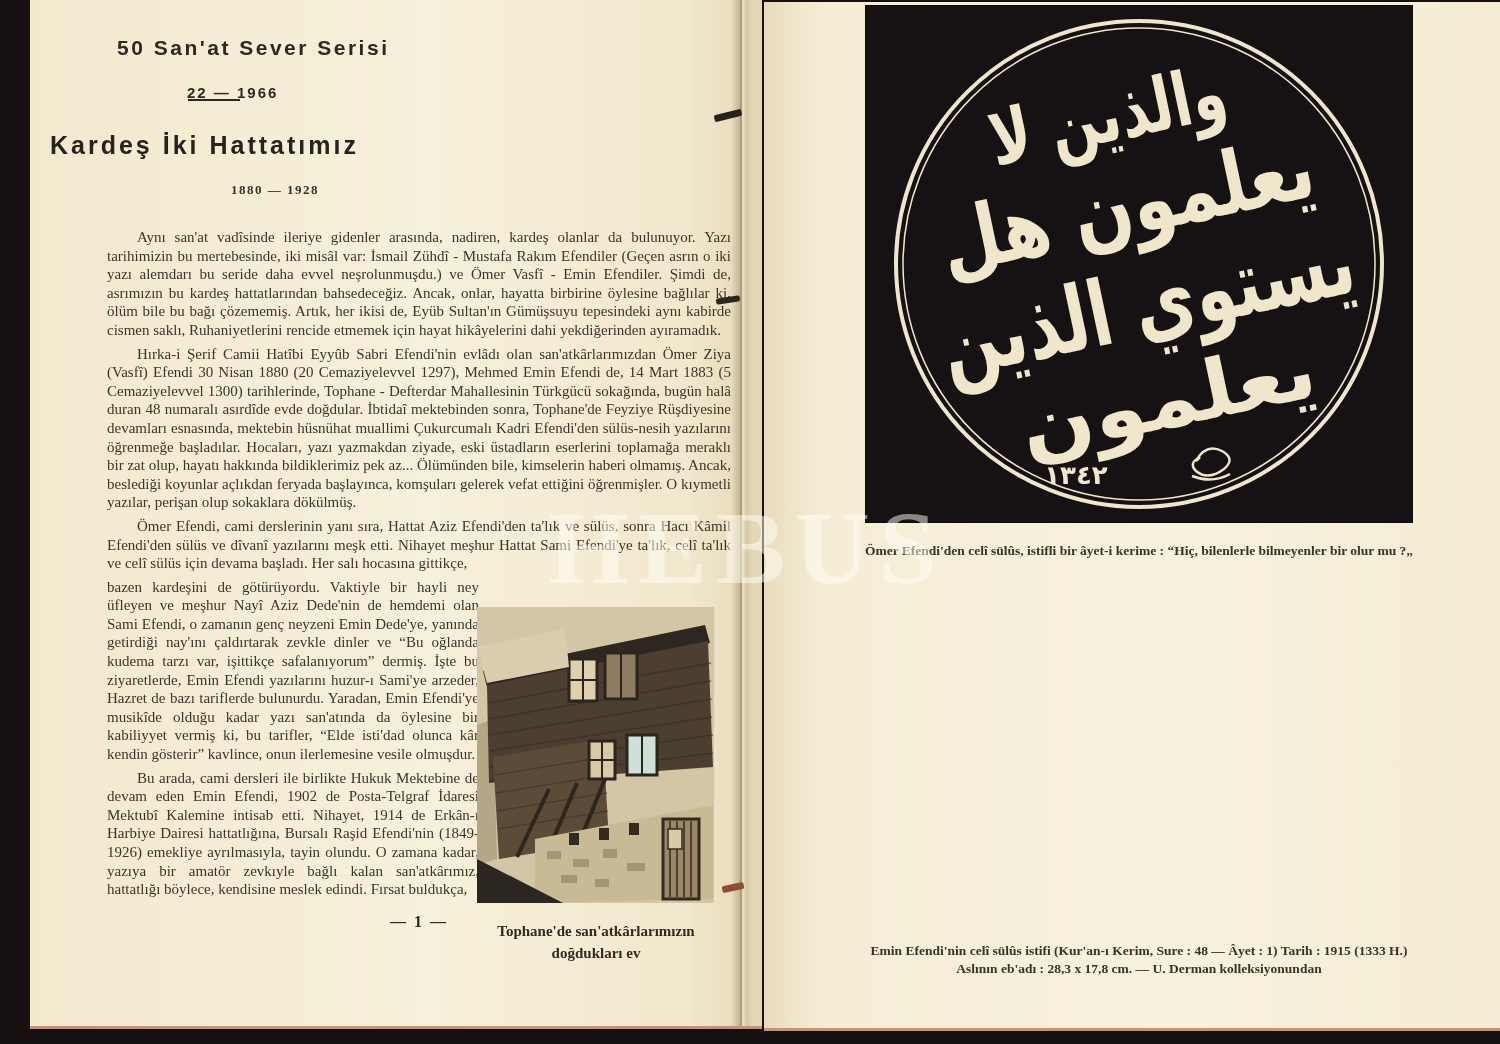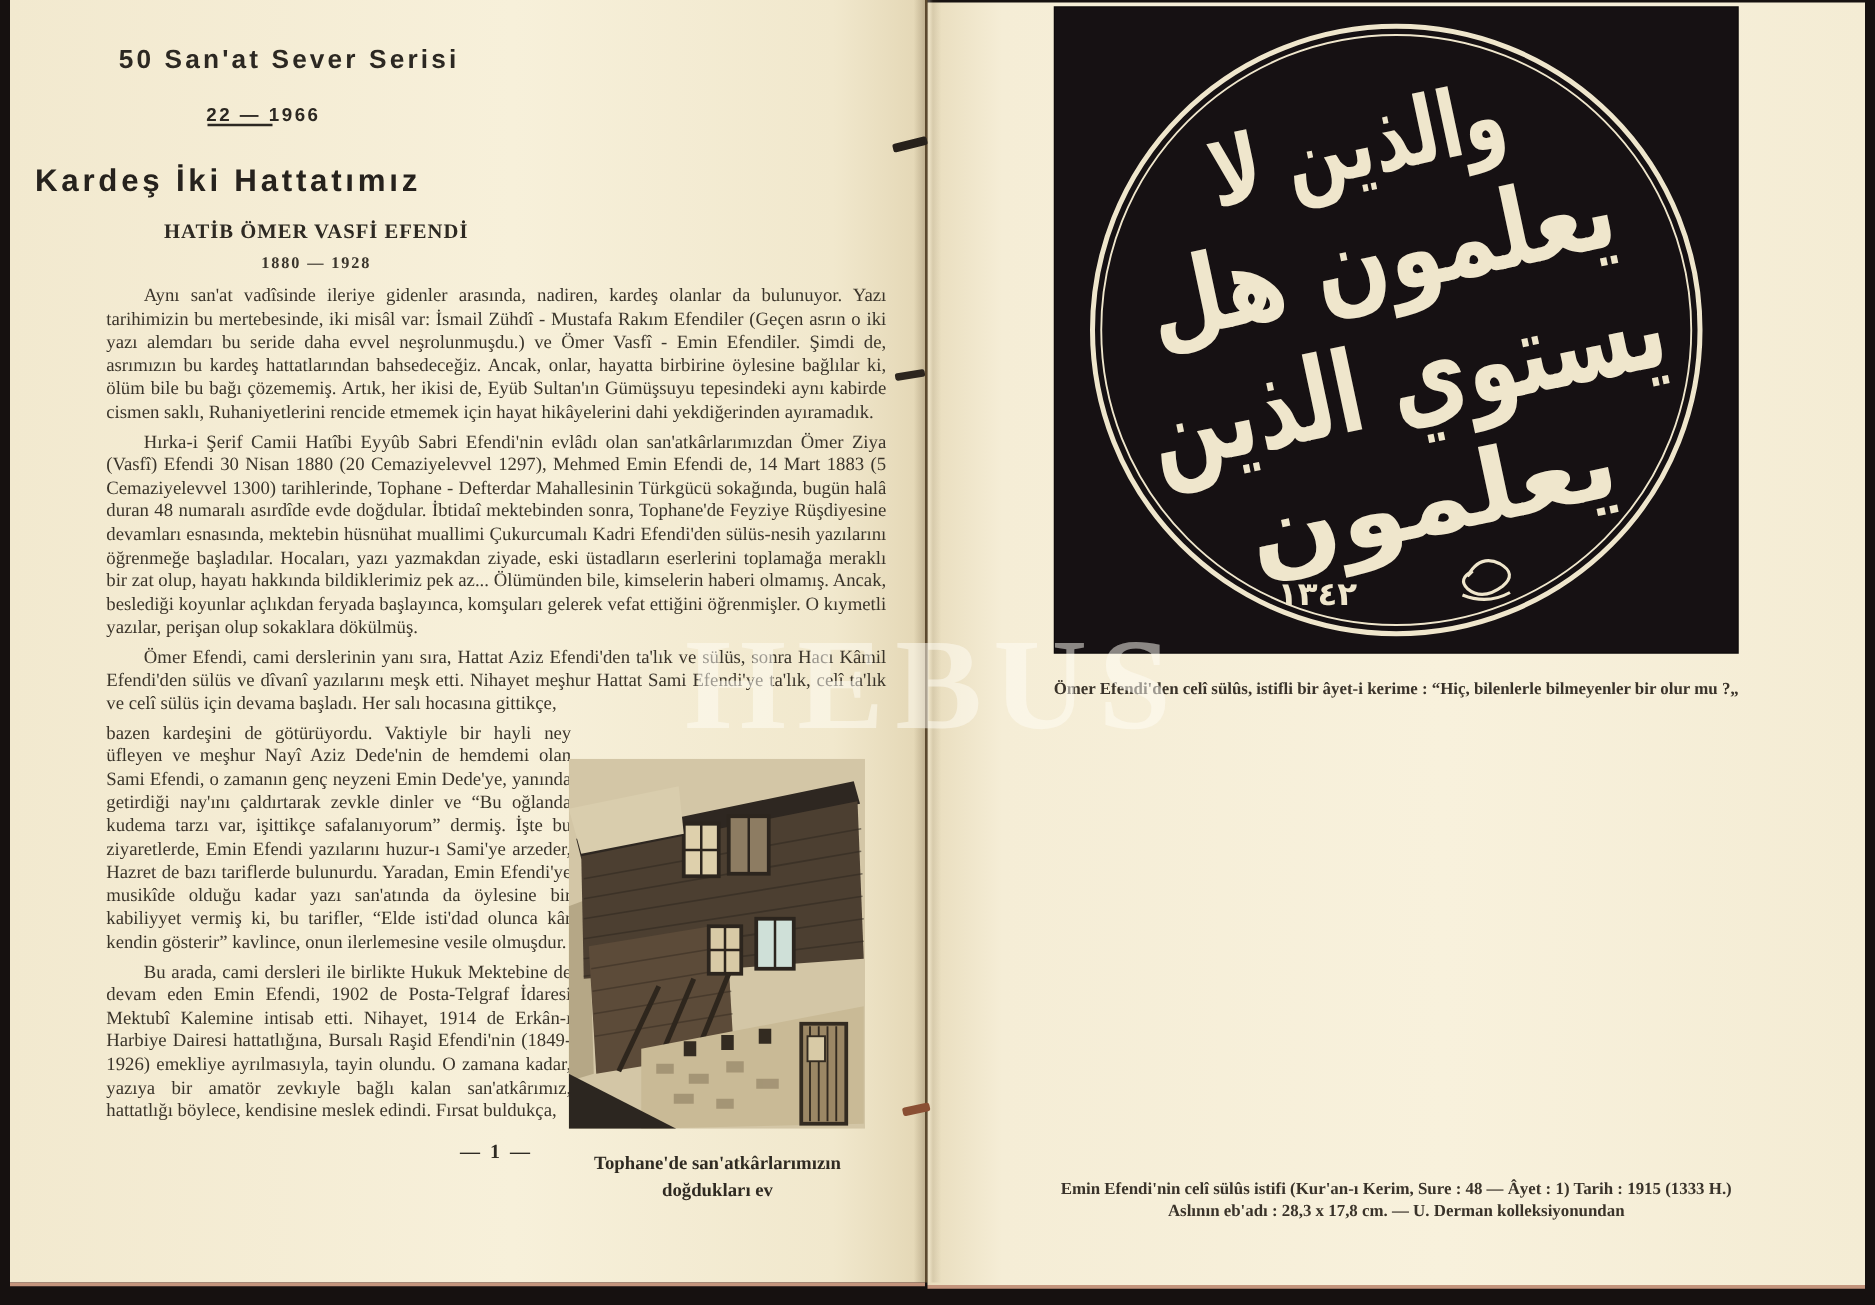--- a/index.html
+++ b/index.html
@@ -1,21 +1,21 @@
 <!DOCTYPE html>
 <html><head>
 <meta charset="utf-8">
 <style>
   html,body{margin:0;padding:0;background:#0e0b0a;}
   #scan{position:relative;width:1500px;height:1044px;background:#161110;overflow:hidden;
         font-family:"Liberation Serif", serif;}
   
   .page{position:absolute;top:0;height:1026px;
         background:linear-gradient(90deg,#efe6c9 0%,#f6eed6 6%,#f7f0da 50%,#f3ebd2 94%,#eadfc0 100%);
-        border-bottom:3px solid #c3947c;}
+        border-bottom:3px solid #c3947c;margin-left:22px;}
   #page-left{left:8px;width:732px;
         background:linear-gradient(90deg,#f2e9cf 0%,#f7f0da 55%,#f1e8cd 90%,#e3d6b4 100%);}
   #page-right{left:742px;width:750px;top:2px;
         background:linear-gradient(90deg,#e8dcbc 0%,#f5edd6 8%,#f8f1dc 55%,#f4ecd4 100%);}
   
   #gutter{position:absolute;left:731px;top:0;width:22px;height:1026px;
         background:linear-gradient(90deg,rgba(90,70,40,0) 0%,rgba(90,70,40,.28) 45%,rgba(255,250,230,.25) 55%,rgba(90,70,40,.12) 70%,rgba(90,70,40,0) 100%);}
   .fold-line{position:absolute;left:9px;top:0;width:1.5px;height:100%;background:rgba(150,120,70,.45);}
   .stitch{position:absolute;border-radius:2px;}
   #stitch-1{left:714px;top:112px;width:28px;height:7px;background:#27211b;transform:rotate(-14deg);}
@@ -64,21 +64,20 @@
 <div id="scan">
 
   <div class="page" id="page-left">
     <div id="series-title">50 San'at Sever Serisi</div>
     <div id="series-issue">22 — 1966</div>
     <div id="series-rule"></div>
 
     <div id="article-title">Kardeş İki Hattatımız</div>
 
     <div class="subject" id="subject-1">
-      <div class="name">HATİB ÖMER VASFİ EFENDİ</div>
       <div class="dates">1880 — 1928</div>
     </div>
 
     <div id="body-text">
       <p>Aynı san'at vadîsinde ileriye gidenler arasında, nadiren, kardeş olanlar da bulunuyor. Yazı tarihimizin bu mertebesinde, iki misâl var: İsmail Zühdî - Mustafa Rakım Efendiler (Geçen asrın o iki yazı alemdarı bu seride daha evvel neşrolunmuşdu.) ve Ömer Vasfî - Emin Efendiler. Şimdi de, asrımızın bu kardeş hattatlarından bahsedeceğiz. Ancak, onlar, hayatta birbirine öylesine bağlılar ki, ölüm bile bu bağı çözememiş. Artık, her ikisi de, Eyüb Sultan'ın Gümüşsuyu tepesindeki aynı kabirde cismen saklı, Ruhaniyetlerini rencide etmemek için hayat hikâyelerini dahi yekdiğerinden ayıramadık.</p>
       <p>Hırka-i Şerif Camii Hatîbi Eyyûb Sabri Efendi'nin evlâdı olan san'atkârlarımızdan Ömer Ziya (Vasfî) Efendi 30 Nisan 1880 (20 Cemaziyelevvel 1297), Mehmed Emin Efendi de, 14 Mart 1883 (5 Cemaziyelevvel 1300) tarihlerinde, Tophane - Defterdar Mahallesinin Türkgücü sokağında, bugün halâ duran 48 numaralı asırdîde evde doğdular. İbtidaî mektebinden sonra, Tophane'de Feyziye Rüşdiyesine devamları esnasında, mektebin hüsnühat muallimi Çukurcumalı Kadri Efendi'den sülüs-nesih yazılarını öğrenmeğe başladılar. Hocaları, yazı yazmakdan ziyade, eski üstadların eserlerini toplamağa meraklı bir zat olup, hayatı hakkında bildiklerimiz pek az... Ölümünden bile, kimselerin haberi olmamış. Ancak, beslediği koyunlar açlıkdan feryada başlayınca, komşuları gelerek vefat ettiğini öğrenmişler. O kıymetli yazılar, perişan olup sokaklara dökülmüş.</p>
       <p>Ömer Efendi, cami derslerinin yanı sıra, Hattat Aziz Efendi'den ta'lık ve sülüs, sonra Hacı Kâmil Efendi'den sülüs ve dîvanî yazılarını meşk etti. Nihayet meşhur Hattat Sami Efendi'ye ta'lık, celî ta'lık ve celî sülüs için devama başladı. Her salı hocasına gittikçe,</p>
       <p class="narrow" style="text-indent:0;">bazen kardeşini de götürüyordu. Vaktiyle bir hayli ney üfleyen ve meşhur Nayî Aziz Dede'nin de hemdemi olan Sami Efendi, o zamanın genç neyzeni Emin Dede'ye, yanında getirdiği nay'ını çaldırtarak zevkle dinler ve “Bu oğlanda kudema tarzı var, işittikçe safalanıyorum” dermiş. İşte bu ziyaretlerde, Emin Efendi yazılarını huzur-ı Sami'ye arzeder, Hazret de bazı tariflerde bulunurdu. Yaradan, Emin Efendi'ye musikîde olduğu kadar yazı san'atında da öylesine bir kabiliyyet vermiş ki, bu tarifler, “Elde isti'dad olunca kâr kendin gösterir” kavlince, onun ilerlemesine vesile olmuşdur.</p>
       <p class="narrow">Bu arada, cami dersleri ile birlikte Hukuk Mektebine de devam eden Emin Efendi, 1902 de Posta-Telgraf İdaresi Mektubî Kalemine intisab etti. Nihayet, 1914 de Erkân-ı Harbiye Dairesi hattatlığına, Bursalı Raşid Efendi'nin (1849-1926) emekliye ayrılmasıyla, tayin olundu. O zamana kadar, yazıya bir amatör zevkıyle bağlı kalan san'atkârımız, hattatlığı böylece, kendisine meslek edindi. Fırsat buldukça,</p>
       <div id="page-num">— 1 —</div>

